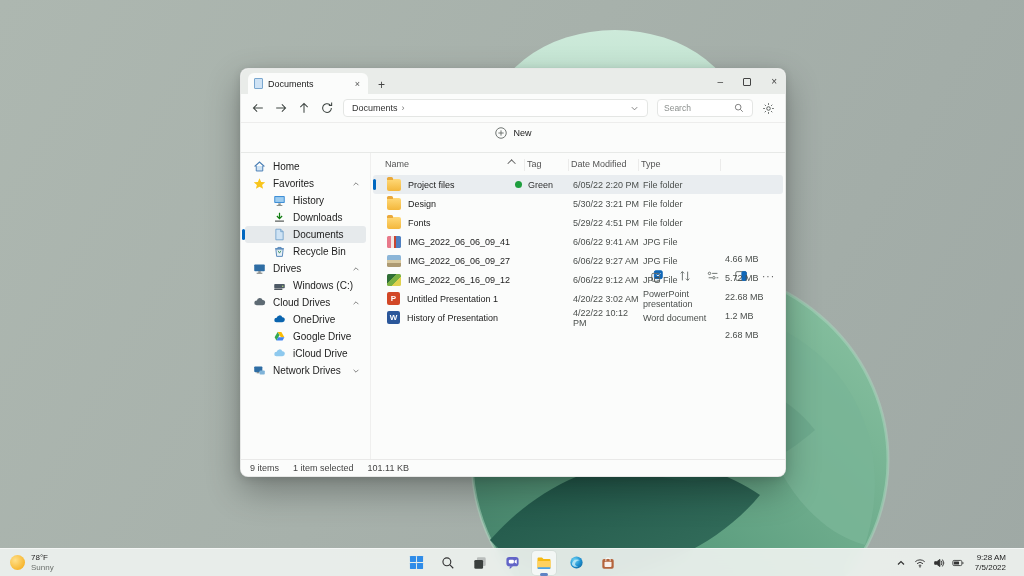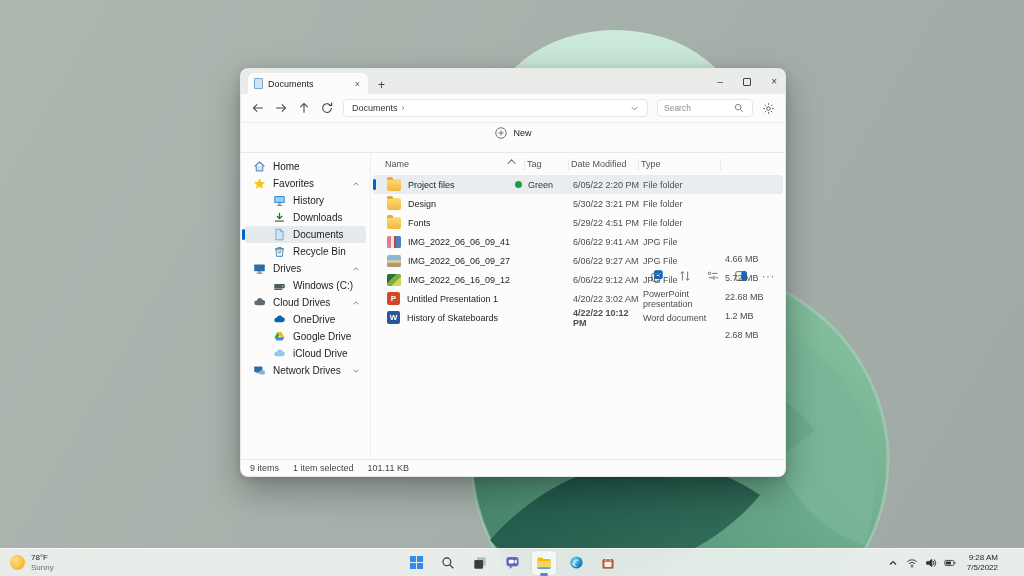--- a/index.html
+++ b/index.html
@@ -98,21 +98,21 @@
   .sun { width:15px; height:15px; border-radius:50%;
     background:radial-gradient(circle at 35% 35%,#ffe08a,#f7b731 70%,#eda020); }
   .weather-text { display:flex; flex-direction:column; line-height:1.15; }
   .weather-temp { font-size:8px; color:#222; }
   .weather-cond { font-size:8px; color:#6a6f6c; }
   .tb-center { position:absolute; left:50%; transform:translateX(-50%); display:flex; align-items:center; gap:8px; height:100%; }
   .tb-app { width:24px; height:24px; display:flex; align-items:center; justify-content:center; border-radius:4px; position:relative; }
   .tb-app.active { background:rgba(255,255,255,.65); box-shadow:0 0 0 1px rgba(0,0,0,.04); }
   .tb-app.active::after { content:""; position:absolute; bottom:-1px; left:8px; width:8px; height:2.5px;
     background:#5f83c4; border-radius:2px; }
-  .tray { position:absolute; right:16px; display:flex; align-items:center; gap:7px; padding-right:10px; height:100%; }
+  .tray { position:absolute; right:8px; display:flex; align-items:center; gap:7px; padding-right:10px; height:100%; }
   .tray-ic { width:12px; height:12px; color:#333; }
   .clock { display:flex; flex-direction:column; align-items:flex-end; line-height:1.2; margin-left:4px; }
   .clock span { font-size:8px; color:#222; }
 </style>
 </head>
 <body>
 
 <div class="desktop">
 
   <svg class="bloom" width="640" height="620" viewBox="0 0 640 620">
@@ -470,24 +470,24 @@
                 <span>Untitled Presentation 1</span>
               </div>
               <div class="c-tag"></div>
               <div class="c-date" style="color: rgb(75, 79, 77);">4/20/22  3:02 AM</div>
               <div class="c-type" style="color: rgb(75, 79, 77);">PowerPoint presentation</div>
               <div class="c-size" style="color: rgb(75, 79, 77);">1.2 MB</div>
             </div>
             <div class="f-row">
               <div class="c-name f-name-wrap">
                 <span class="fi fi-word">W</span>
-                <span>History of Skateboards</span>
-              </div>
-              <div class="c-tag"></div>
-              <div class="c-date" style="color: rgb(75, 79, 77); font-weight: bold;">4/22/22  10:12 PM</div>
+                <span>History of Presentation</span>
+              </div>
+              <div class="c-tag"></div>
+              <div class="c-date" style="color: rgb(75, 79, 77);">4/22/22  10:12 PM</div>
               <div class="c-type" style="color: rgb(75, 79, 77);">Word document</div>
               <div class="c-size" style="color: rgb(75, 79, 77);">2.68 MB</div>
             </div>
           </div>
       </div>
     </div>
 
     <div class="statusbar">
       <span>9 items</span>
       <span>1 item selected</span>

